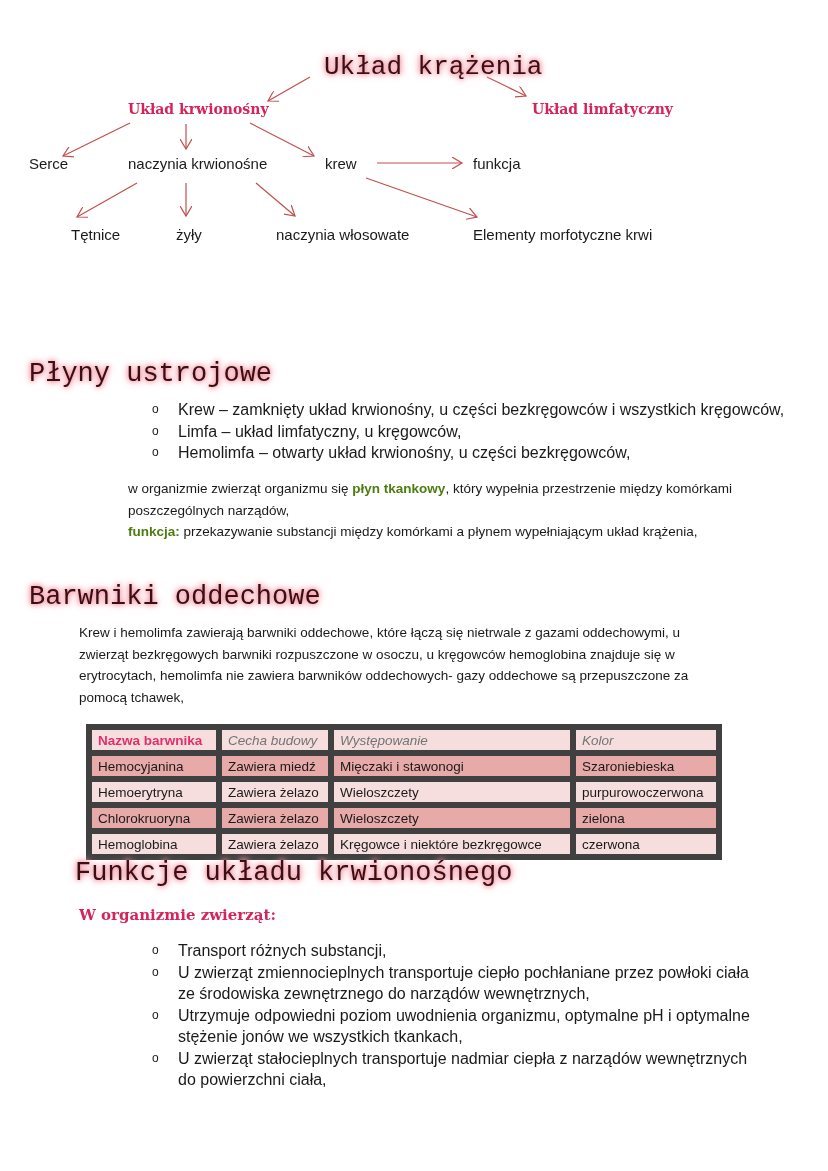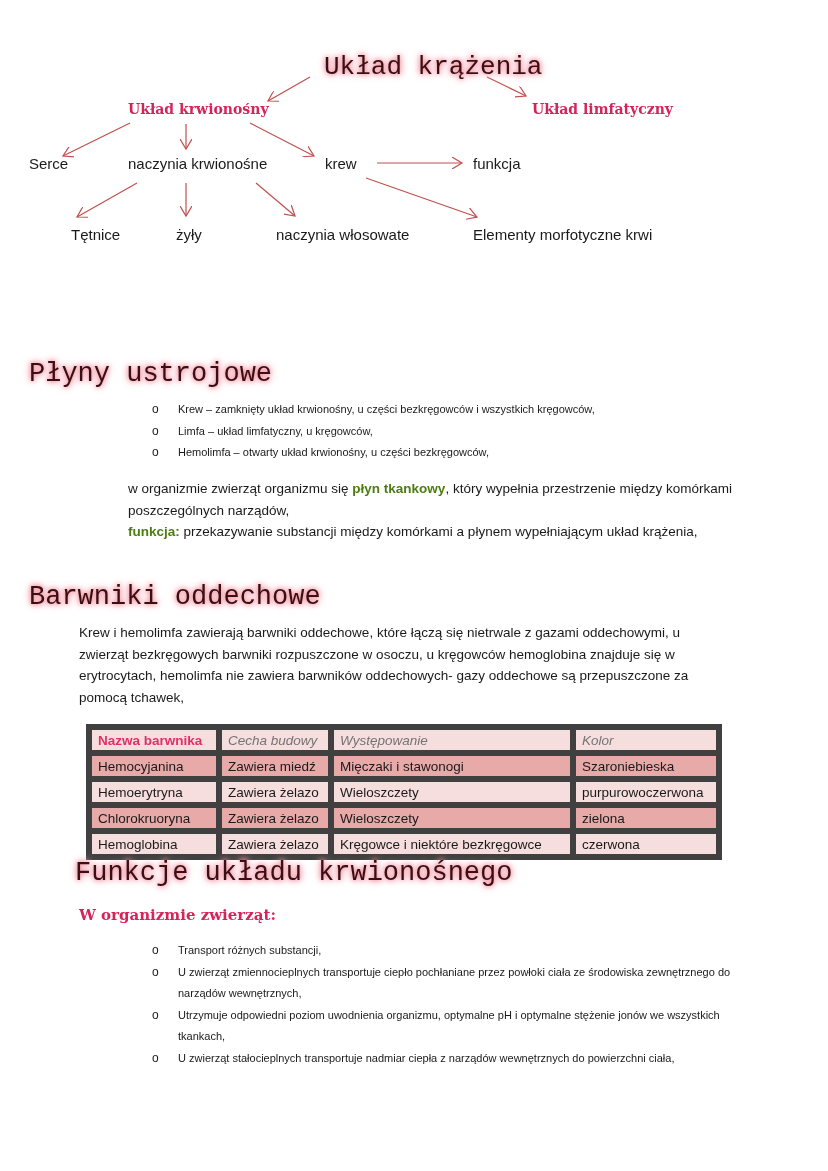--- a/index.html
+++ b/index.html
@@ -10,21 +10,21 @@
     font-family: Liberation Mono, monospace;
     font-size: 27px; color: #3a0f14;
     text-shadow: 0 0 4px #f08a9a, 0 0 7px #f4a0ad, 0 0 10px #f7b5c0;
   }
   .title-main { font-size: 26px; }
   .subhead { font-family: "DejaVu Serif", serif; font-weight: bold; font-size: 14px; color: #d4245a; }
   .node { font-size: 15px; color: #1a1a1a; }
   .txt { font-size: 13.5px; line-height: 21.5px; color: #1a1a1a; }
   .pink { color: #4d7c0f; font-weight: bold; }
   ul.circ { list-style: none; margin: 0; padding: 0; }
-  ul.circ li { position: relative; padding-left: 26px; font-size: 11px; line-height: 21.5px; }
+  ul.circ li { position: relative; padding-left: 26px; font-size: 16px; line-height: 21.5px; }
   ul.circ li::before { content: "o"; position: absolute; left: 0; top: 0; font-size: 12px; }
   table.pig { border-collapse: collapse; font-size: 13.5px; }
   table.pig td { border: 6px solid #404040; padding: 1px 6px; height: 18px; white-space: nowrap; }
   table.pig tr.hdr td { background: #f7dede; color: #737373; font-style: italic; }
   table.pig tr.hdr td:first-child { color: #e0306a; font-style: normal; font-weight: bold; }
   table.pig tr.dark td { background: #e8a9a9; }
   table.pig tr.light td { background: #f7dede; }
   svg.arrows { position: absolute; left: 0; top: 0; }
 </style>
 </head>

